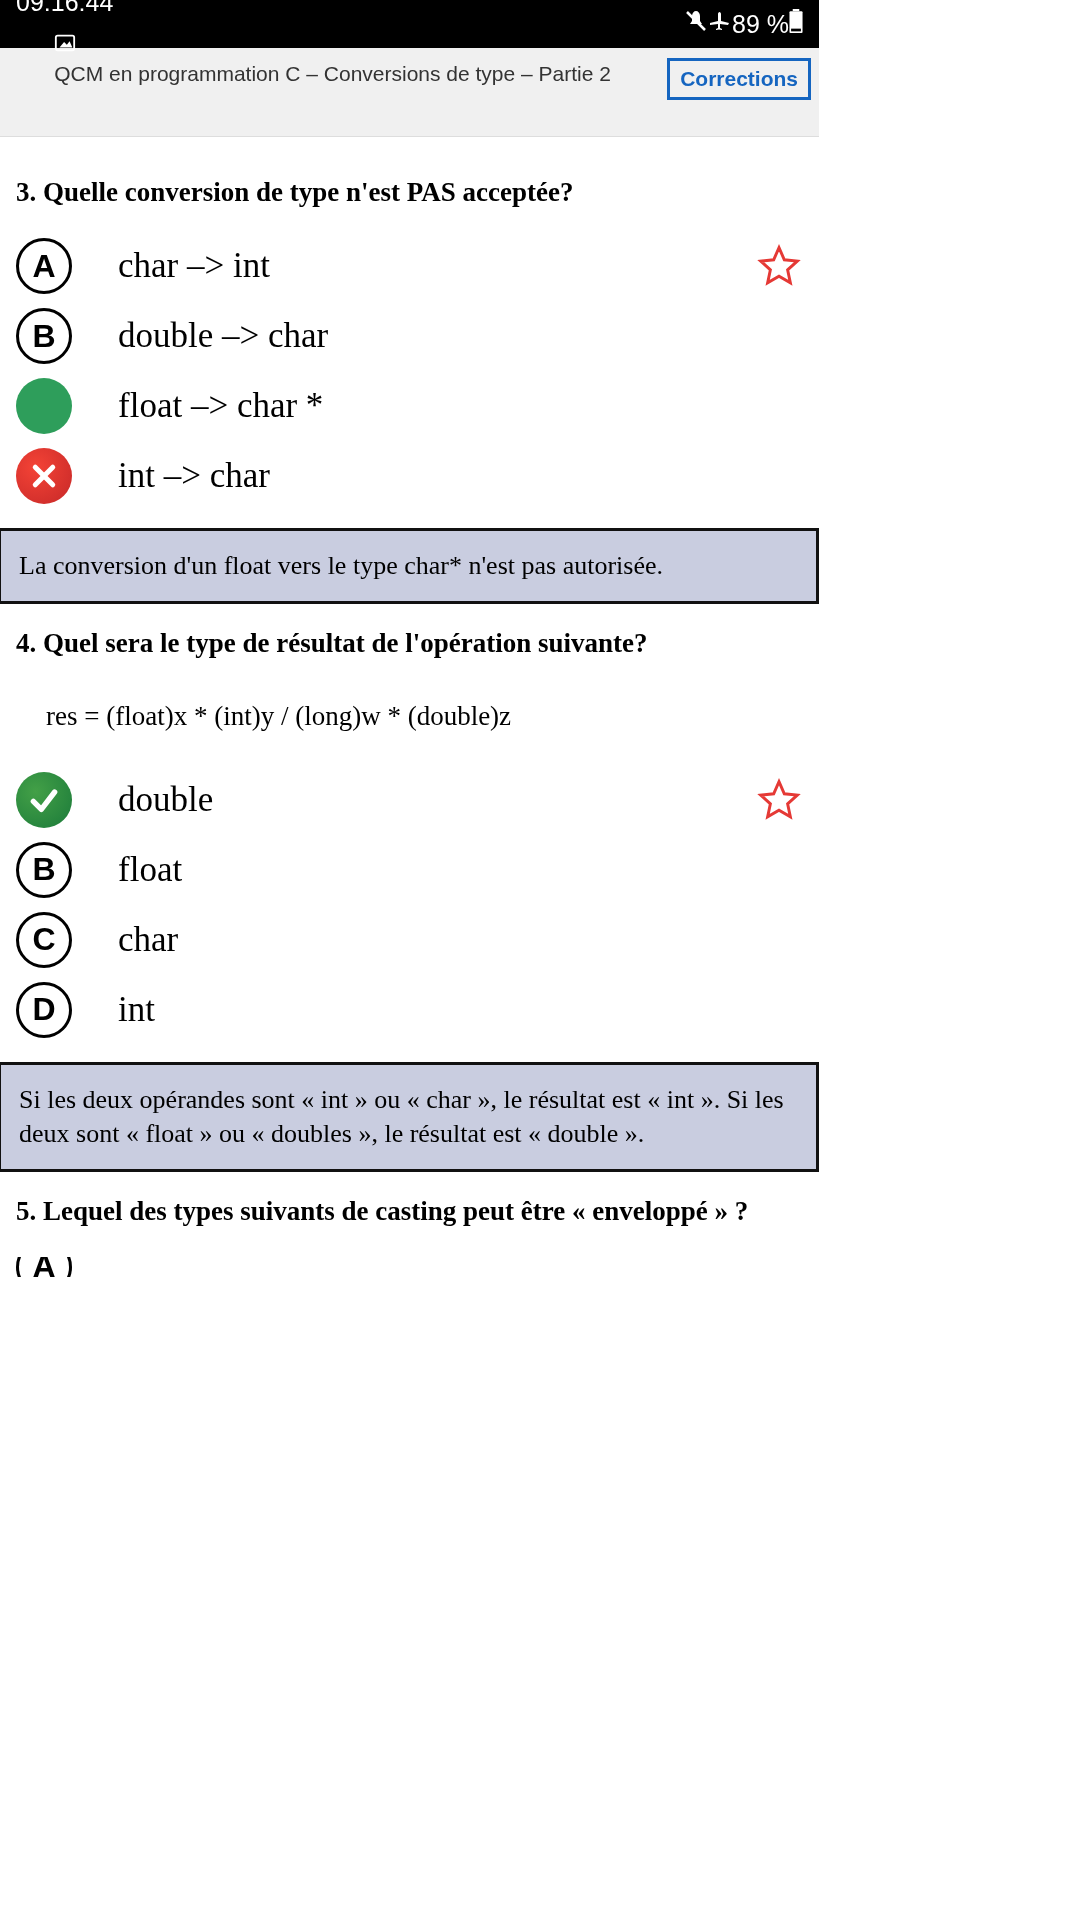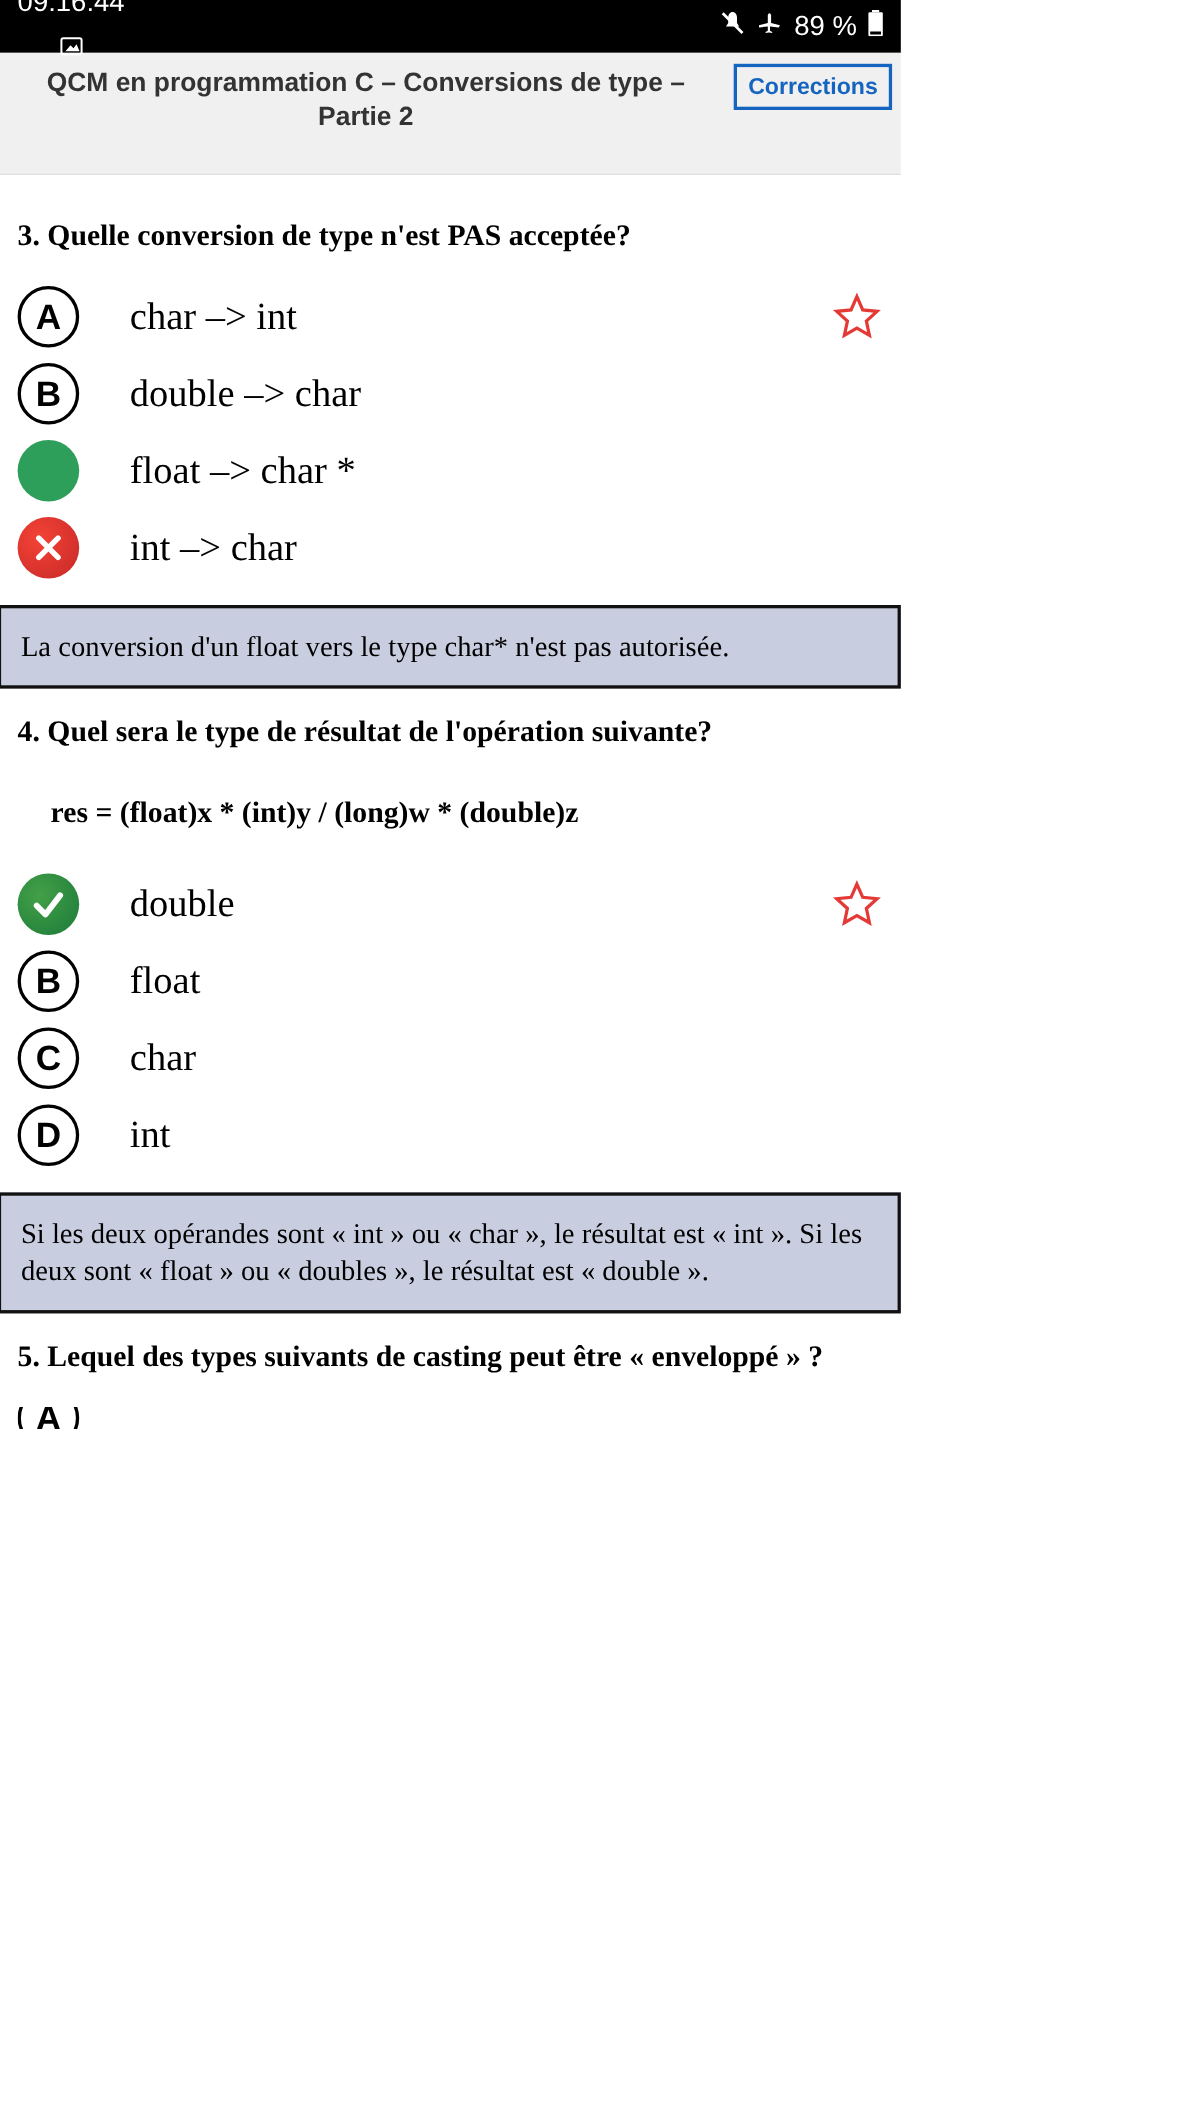--- a/index.html
+++ b/index.html
@@ -1,34 +1,34 @@
 <!DOCTYPE html>
 <html><head>
 <meta charset="utf-8">
 <style>
 * { margin:0; padding:0; box-sizing:border-box; }
 html,body { width:819px; font-family:Georgia,'Times New Roman',serif; background:#fff; color:#000; }
 
 
 .statusbar { background:#000; color:#fff; height:48px; display:flex; align-items:center; justify-content:space-between; padding:0 16px; font-family:Arial,Helvetica,sans-serif; font-size:25px; }
 .statusbar .left { display:flex; align-items:center; gap:14px;flex-direction:column; }
-.statusbar .right { display:flex; align-items:center; gap:10px; }
+.statusbar .right { display:flex; align-items:center; }
 
 
 .page-header { background:#f0f0f0; border-bottom:1px solid #ddd; padding:10px 8px 36px 8px; display:flex; align-items:flex-start; gap:10px; }
-.page-header .title { flex:1; font-family:Arial,Helvetica,sans-serif; font-size:24px; color:#333; text-align:center; font-weight:700; line-height:1.3; padding-top:2px; }
+.page-header .title { flex:1; font-family:Arial,Helvetica,sans-serif; font-size:21px; color:#333; text-align:center; font-weight:400; line-height:1.3; padding-top:2px; }
 .page-header .corr-btn { border:3px solid #1565c0; color:#1565c0; background:#f0f0f0; font-family:Arial,Helvetica,sans-serif; font-weight:700; font-size:21px; padding:6px 10px; }
 
 
 .content { padding:18px 18px 0 16px; }
 
 .question-title { font-size:27px; font-weight:700; margin:20px 0 28px 0; line-height:1.3; }
 .question-title .num { display:inline; }
 
-.code-line { font-size:27px; font-weight:700; margin:40px 0 40px 30px; font-family:Georgia,serif; }
+.code-line { font-size:27px; font-weight:400; margin:40px 0 40px 30px; font-family:Georgia,serif; }
 
 .choices { position:relative; }
 .choice-row { display:flex; align-items:center; gap:46px; margin-bottom:14px; }
 
 .bubble { width:56px; height:56px; border-radius:50%; display:flex; align-items:center; justify-content:center; flex-shrink:0; }
 .bubble.outline { border:3px solid #000; background:#fff; }
 .bubble.outline .letter { font-family:Arial,Helvetica,sans-serif; font-weight:700; font-size:32px; }
 
 .bubble.wrong { background:radial-gradient(circle at 35% 35%, #f44336, #c62828); }
 .bubble.wrong svg { width:30px; height:30px; }

